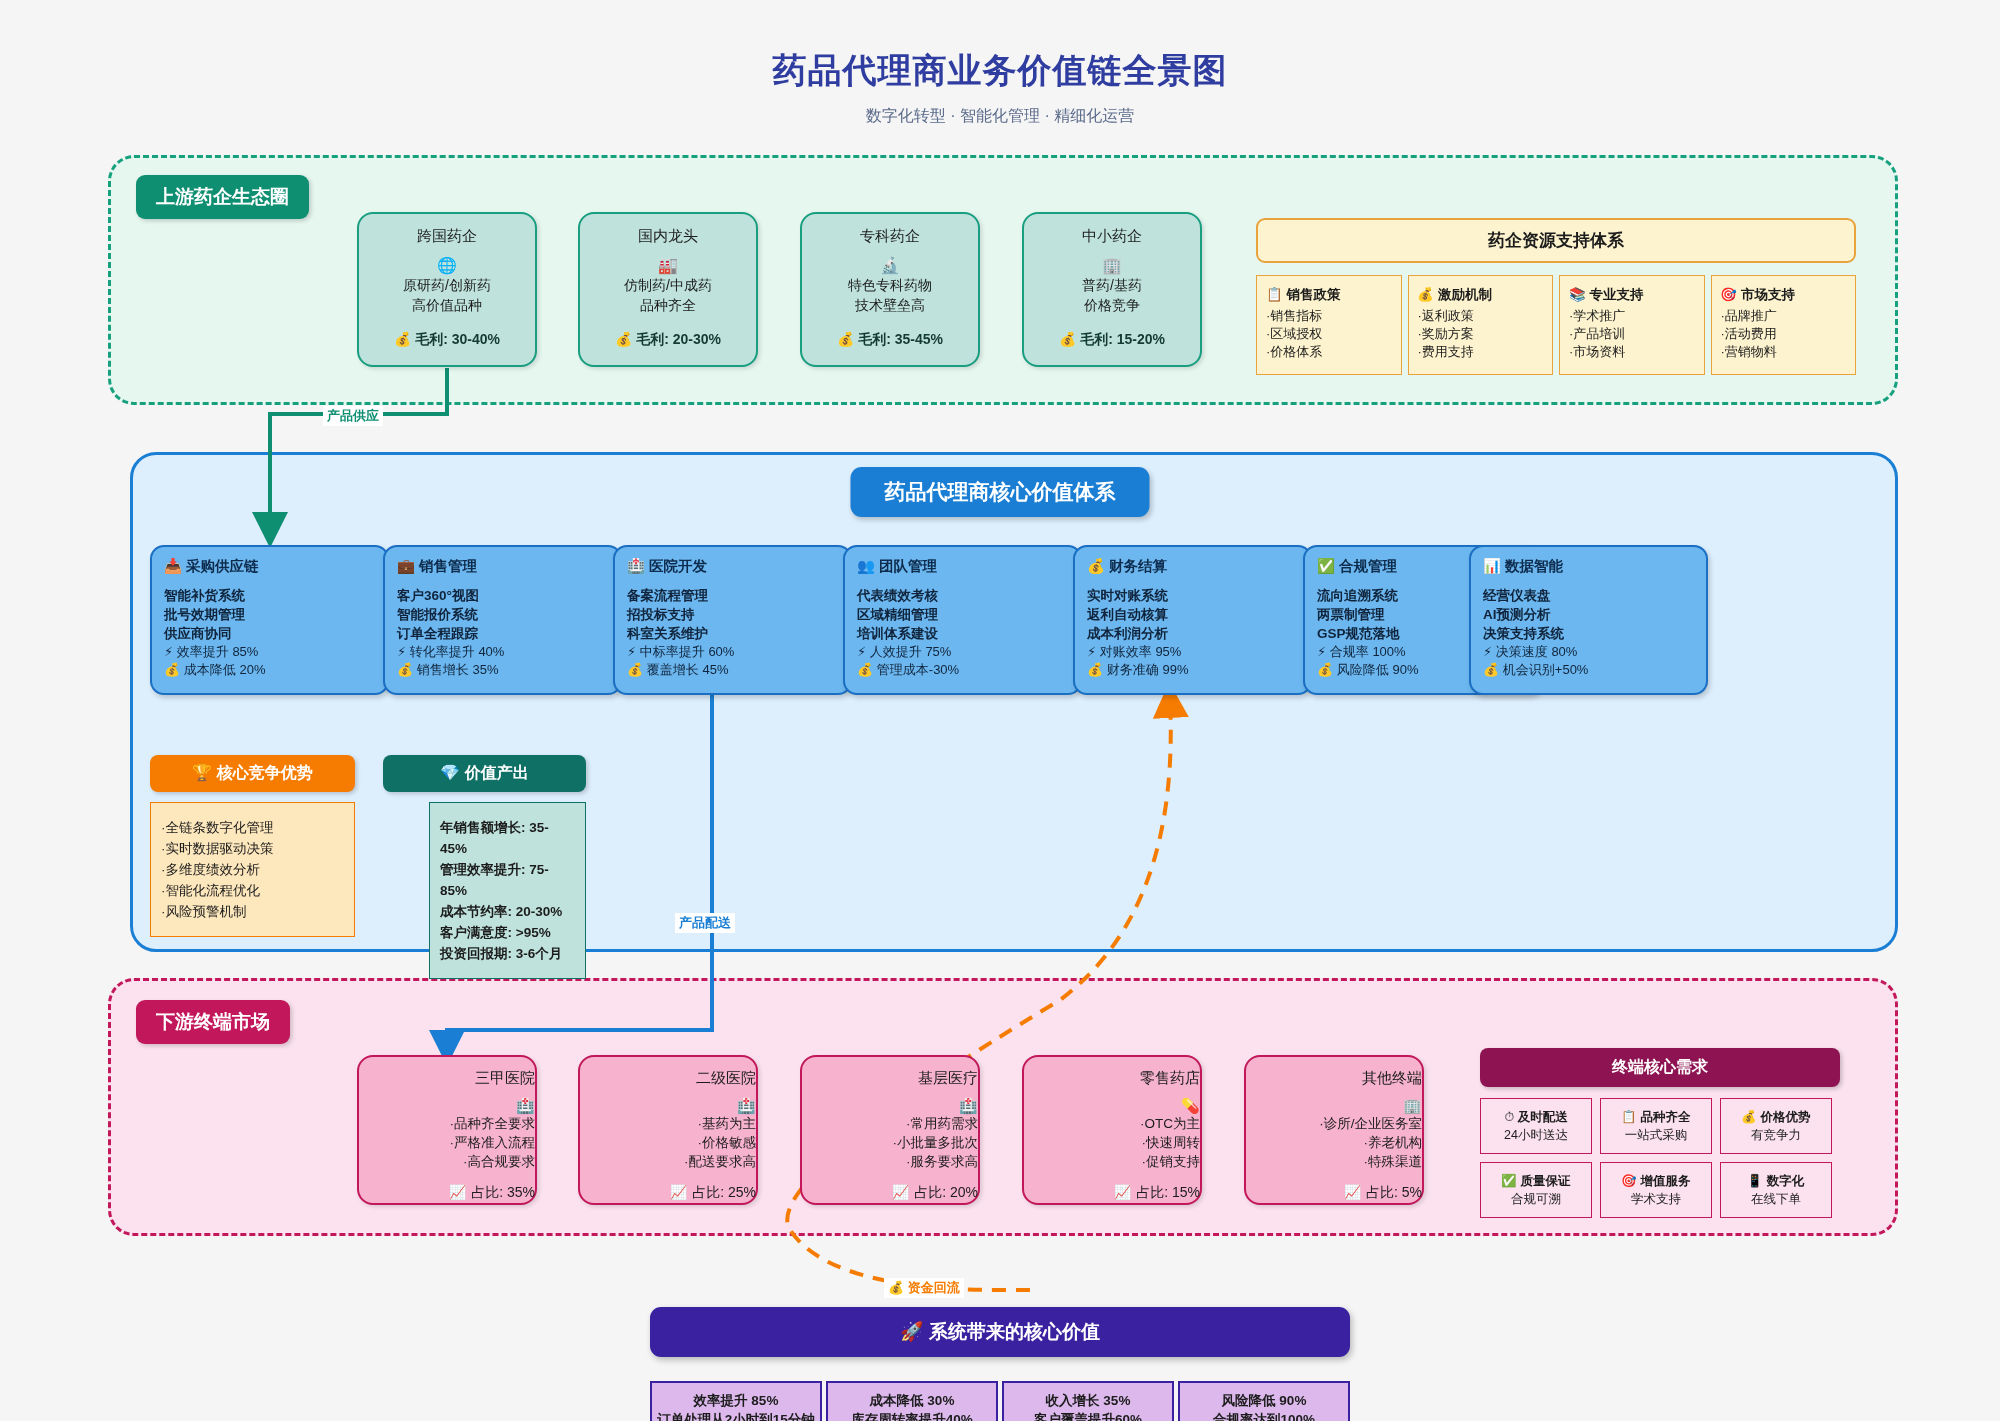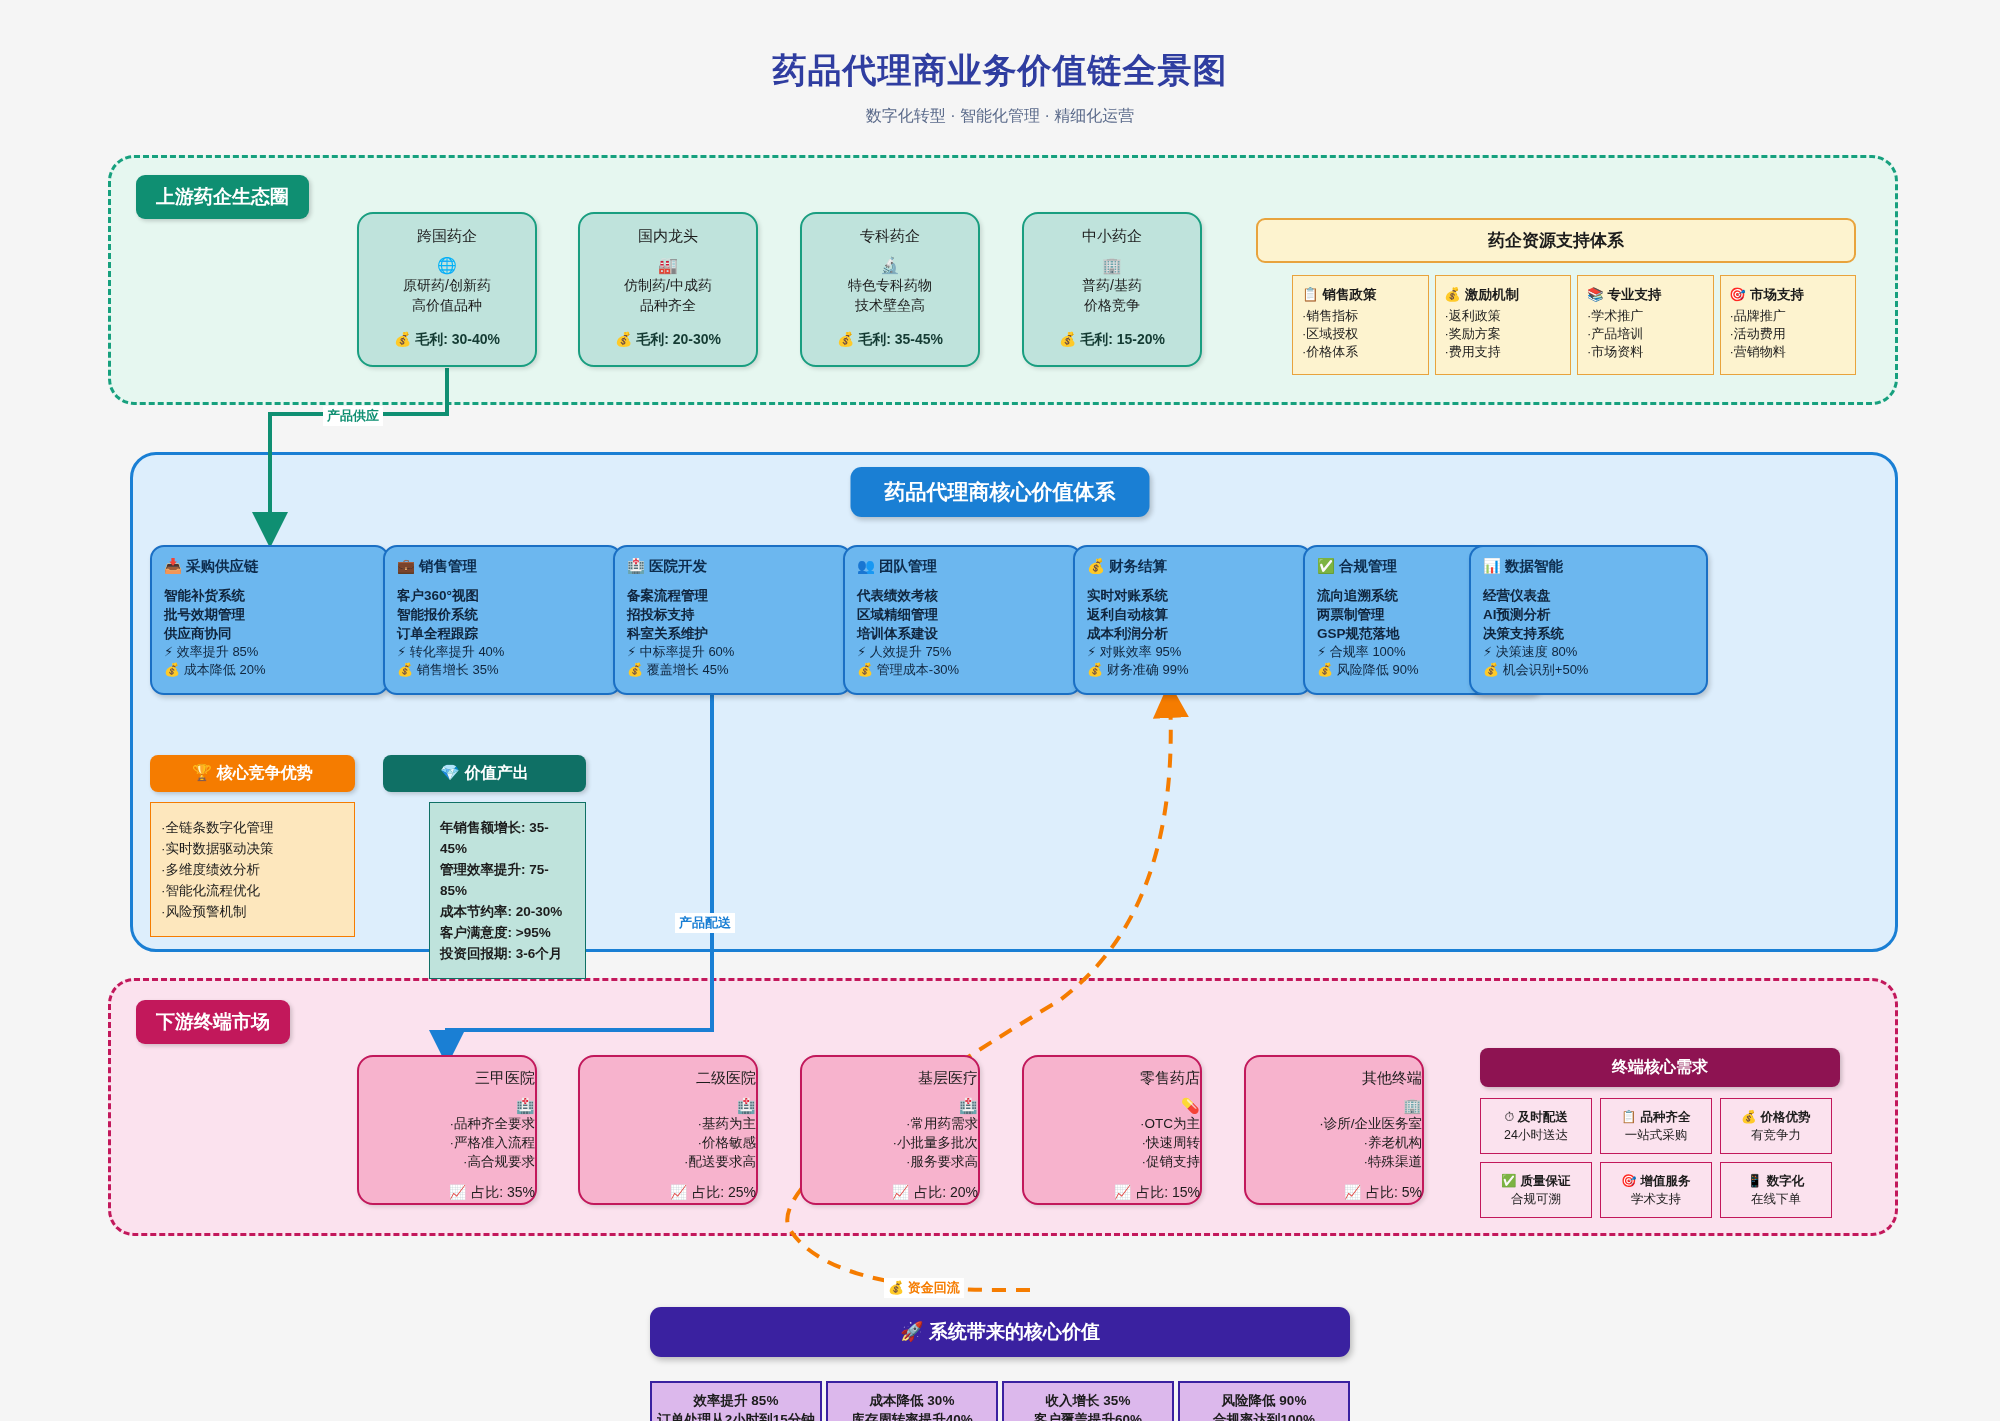--- a/index.html
+++ b/index.html
@@ -66,21 +66,21 @@
   .up-card .desc { font-size:14px; color:#1c1c1c; line-height:20px; }
   .up-card .metric { font-size:14px; font-weight:bold; color:#143b33; margin-top:16px; }
 
   
   .res-wrap { position:absolute; left:1256px; top:218px; width:600px; }
   .res-title {
     background:#fdf3cf; border:2px solid #e8a33d; border-radius:9px;
     text-align:center; font-size:17px; font-weight:bold; color:#1c1c1c;
     padding:9px 0;
   }
-  .res-grid { display:flex; gap:6px; margin-top:12px;margin-left:36px; }
+  .res-grid { display:flex; gap:6px; margin-top:12px; }
   .res-cell {
     flex:1; background:#fdf3cf; border:1px solid #e8a33d;
     padding:10px 8px 12px 9px; min-height:100px;
   }
   .res-cell .h { font-size:13.5px; font-weight:bold; color:#1c1c1c; margin-bottom:3px; }
   .res-cell .li { font-size:13px; color:#1c1c1c; line-height:18px; }
 
   
   .mod {
     position:absolute; top:545px; width:239px; height:150px;

